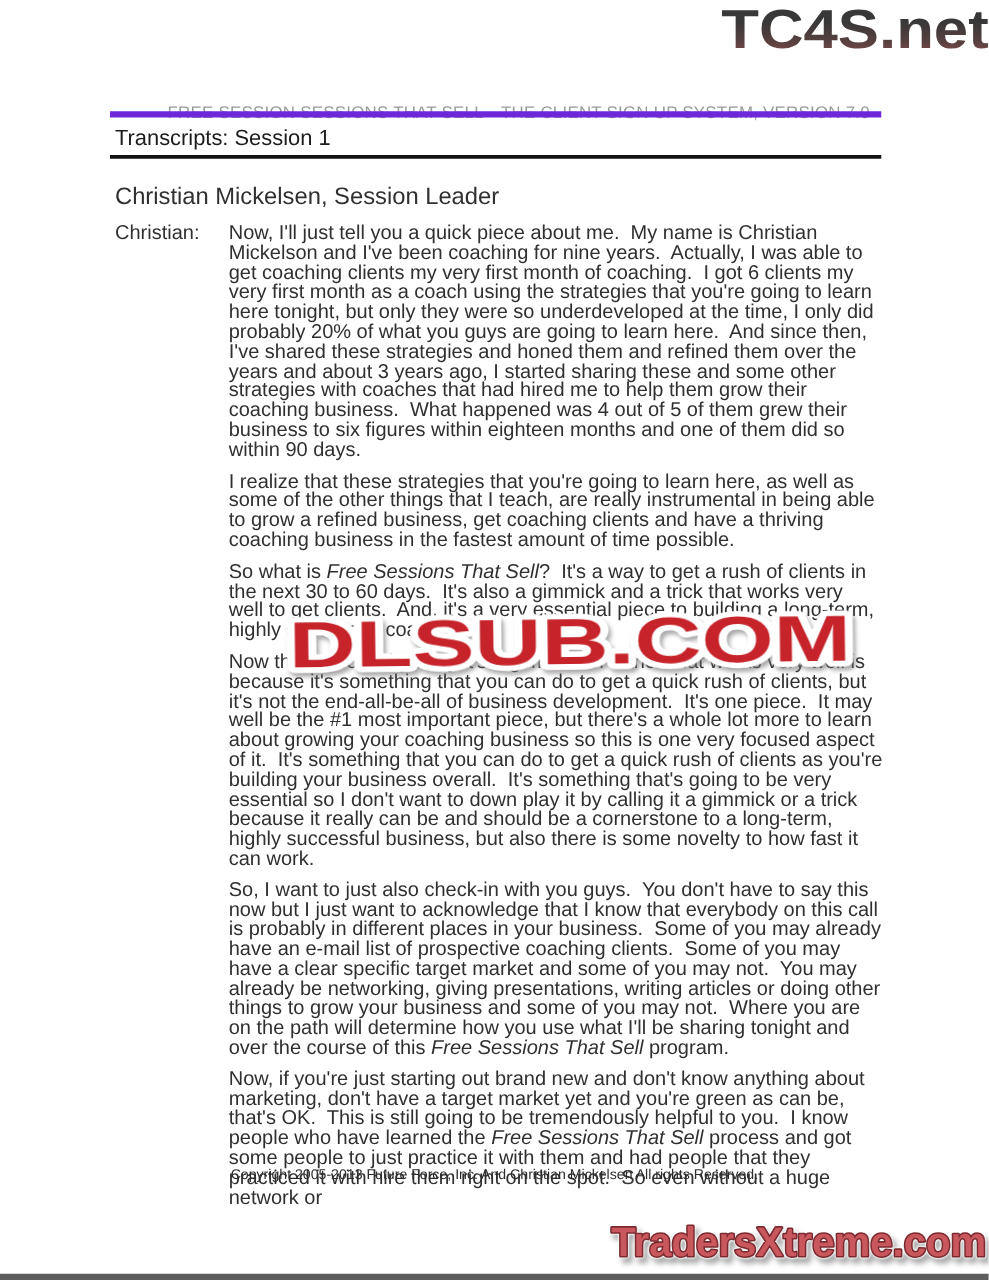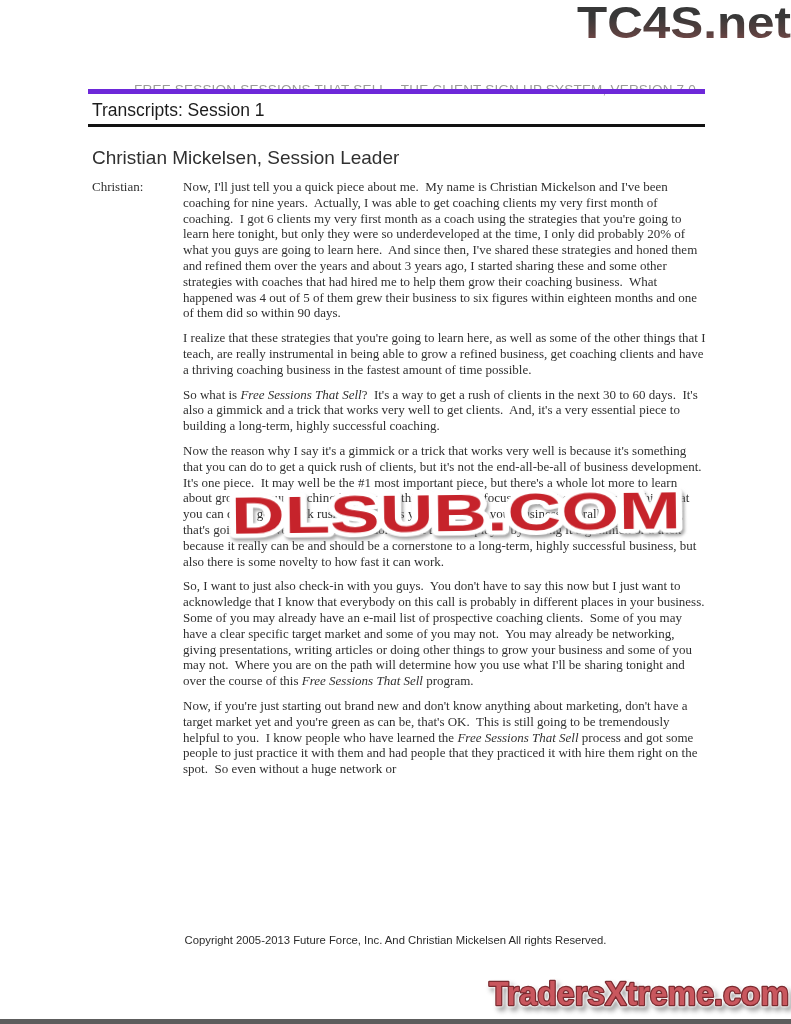--- a/index.html
+++ b/index.html
@@ -16,21 +16,21 @@
     margin-top:36px;
   }
   .title-block {
     position:absolute; top:89px; left:88px; width:617px;
     border-top:5px solid #6d28d9; border-bottom:3px solid #121212;
   }
   .title-text { font-size:17.5px; color:#1c1c1c; padding:6px 0 3px 4px; }
   .leader { position:absolute; top:147px; left:92px; font-size:19px; }
   .transcript {
     position:absolute; top:179px; left:92px; width:614px;
-    font-size:13px; line-height:15.8px;font-family:Liberation Serif, serif;
+    font-size:16px; line-height:15.8px;
   }
   .speaker { position:absolute; left:0; top:0; }
   .para { margin-left:91px; margin-bottom:9px; white-space:pre-wrap; }
   .para .italic { font-style:italic; }
   .dlsub-wrap {
     position:absolute; left:226px; top:484px;
     transform:rotate(-0.7deg);
   }
   .dlsub-wrap svg { overflow:visible; filter: drop-shadow(2px 3px 1.5px rgba(110,110,110,0.6)); }
   .footer { position:absolute; top:933px; left:0; width:791px; text-align:center; font-size:11.3px; line-height:14px; color:#2c2c2c; }

